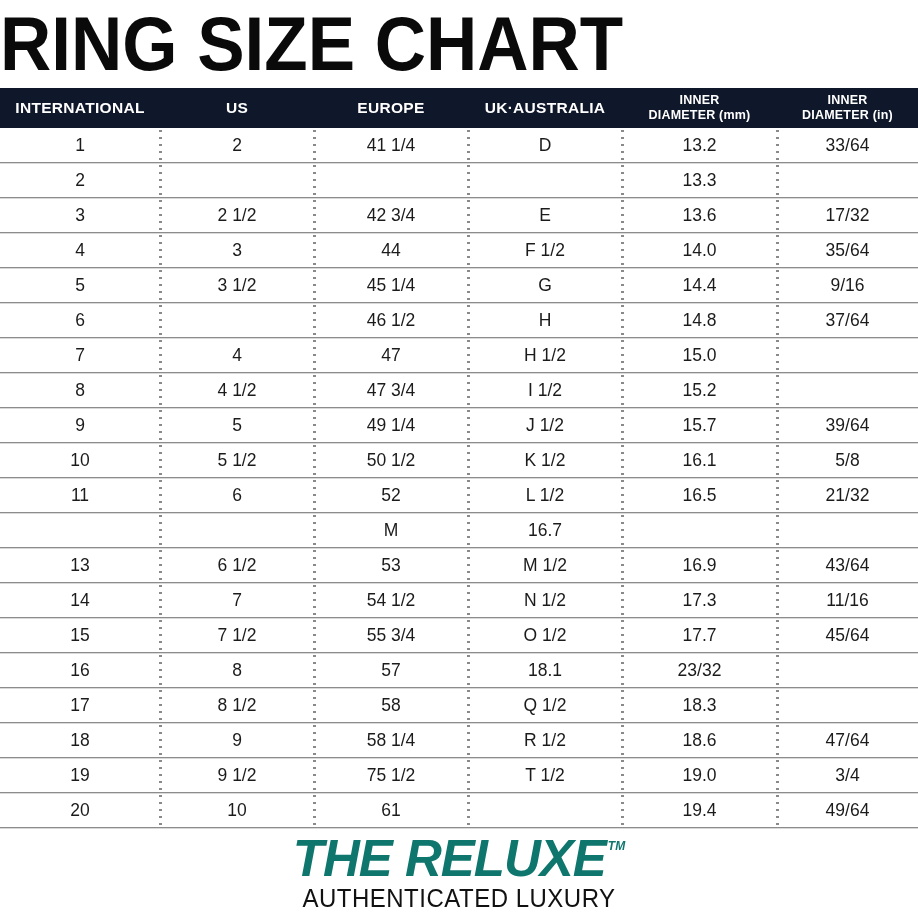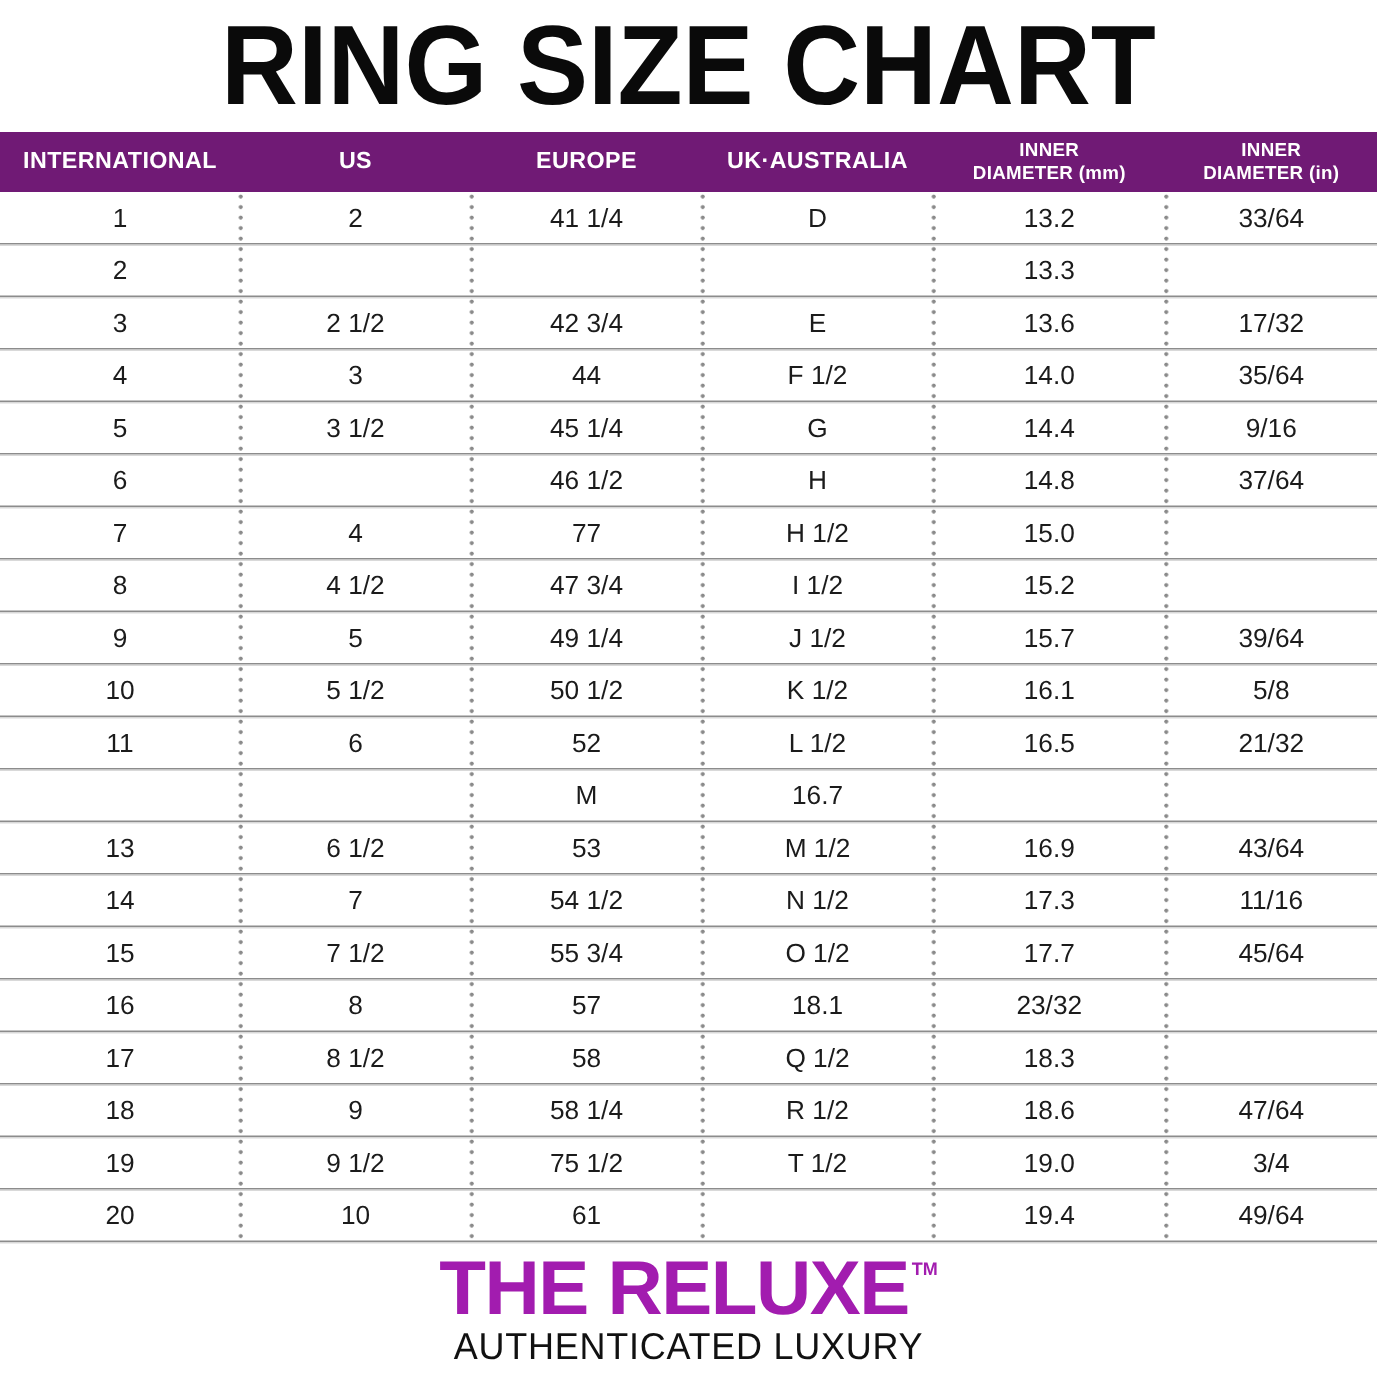--- a/index.html
+++ b/index.html
@@ -6,38 +6,38 @@
   html, body { background: #ffffff; }
   body {
     width: 918px; height: 918px;
     font-family: "Liberation Sans", sans-serif;
     color: #141414;
     overflow: hidden;
     position: relative;
   }
   .title-wrap {
     height: 88px;
-    display: flex; align-items: center; justify-content: center;
+    display: flex; align-items: center; 
   }
   .title {
     font-size: 71px;
     font-weight: bold;
     letter-spacing: 0px;
     color: #0a0a0a;
     transform: scaleY(1.06);
     white-space: nowrap;
   }
   
   .grid-cols {
     display: grid;
     grid-template-columns: 160px 154px 154px 154px 155px 141px;
   }
   .t-header {
     height: 40px;
-    background: #701a75;
+    background: #0f172a;
     color: #ffffff;
     align-items: center;
   }
   .h-cell {
     text-align: center;
     font-weight: bold;
     font-size: 15.5px;
     letter-spacing: 0.3px;
     white-space: pre-line;
   }
@@ -75,22 +75,23 @@
   
   .footer {
     text-align: center;
     padding-top: 4px;
   }
   .brand-line {
     font-size: 51px;
     font-weight: bold;
     letter-spacing: -1px;
     line-height: 1.0;
-    color: #a21caf;
+    color: #0f766e;
     white-space: nowrap;
+    font-style: italic;
   }
   .brand-tm {
     font-size: 12px;
     font-weight: bold;
     letter-spacing: 0;
     vertical-align: 26px;
     margin-left: 2px;
   }
   .tagline {
     font-size: 24px;
@@ -165,21 +166,21 @@
         <div class="t-cell">6</div>
         <div class="t-cell"></div>
         <div class="t-cell">46 1/2</div>
         <div class="t-cell">H</div>
         <div class="t-cell">14.8</div>
         <div class="t-cell">37/64</div>
       </div>
       <div class="t-row grid-cols">
         <div class="t-cell">7</div>
         <div class="t-cell">4</div>
-        <div class="t-cell">77</div>
+        <div class="t-cell">47</div>
         <div class="t-cell">H 1/2</div>
         <div class="t-cell">15.0</div>
         <div class="t-cell"></div>
       </div>
       <div class="t-row grid-cols">
         <div class="t-cell">8</div>
         <div class="t-cell">4 1/2</div>
         <div class="t-cell">47 3/4</div>
         <div class="t-cell">I 1/2</div>
         <div class="t-cell">15.2</div>

